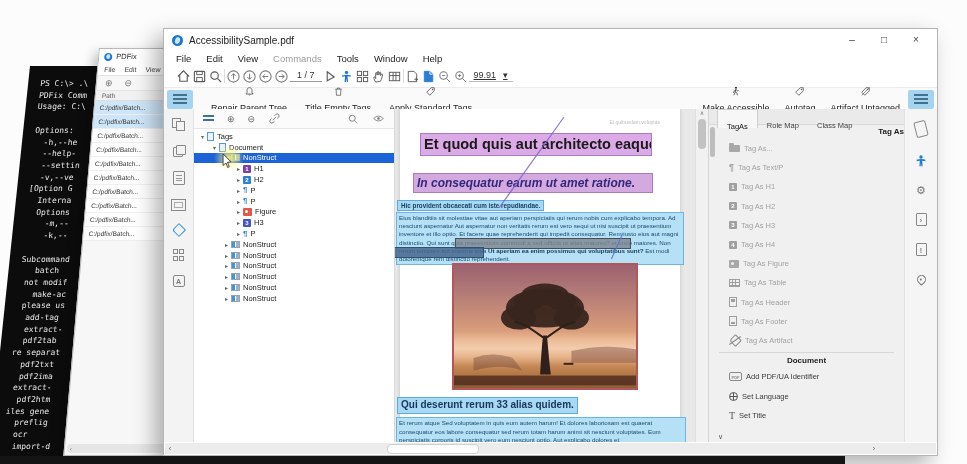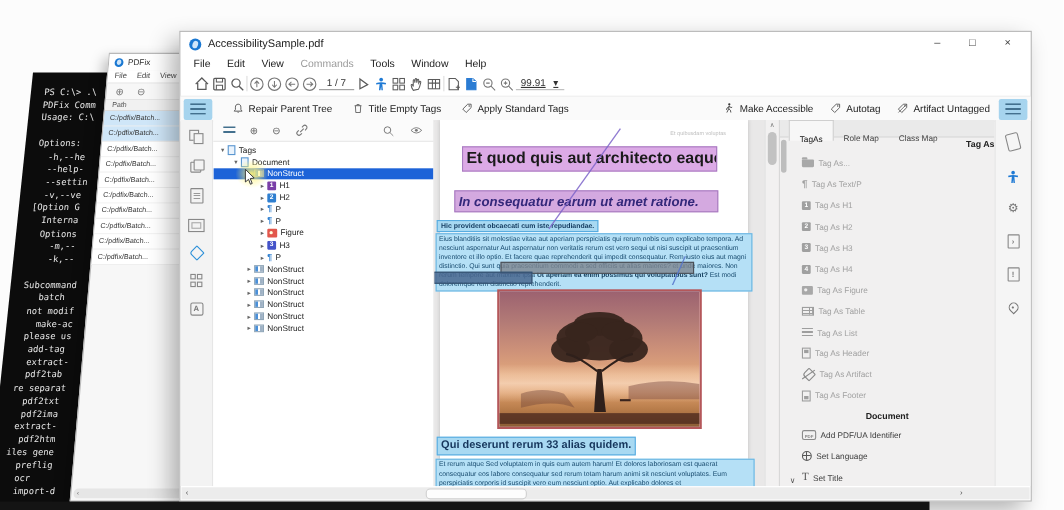--- a/index.html
+++ b/index.html
@@ -41,21 +41,21 @@
   .menu-item.disabled{color:#9b9b9b;}
   .toolbar{height:22px;display:flex;align-items:center;gap:1px;padding:0 12px;border-bottom:1px solid #ececec;}
   .tb-sep{width:1px;height:14px;background:#ddd;}
   .tbico{width:15px;height:15px;flex:0 0 auto;}
   .page-ind{font-size:9px;color:#333;border-bottom:1px solid #999;padding:0 7px 1px;}
   .zoom-box{font-size:9px;color:#333;border-bottom:1px solid #bbb;padding:0 5px 1px;display:flex;gap:7px;align-items:center;text-decoration:underline;}
   .actionbar{height:22px;background:#fafafa;border-bottom:1px solid #e2e2e2;display:flex;align-items:center;padding:0 3px;position:relative;}
   .toggle-btn{width:26px;height:19px;background:#a6d4ee;display:flex;align-items:center;justify-content:center;border-radius:2px;flex:0 0 auto;}
   .hamb{position:relative;width:14px;height:10px;}
   .hamb::before{content:"";position:absolute;inset:0;background:repeating-linear-gradient(#43708e 0 1.7px,transparent 1.7px 4.2px);}
-  .ab-btn{display:flex;align-items:center;gap:4px;font-size:9px;color:#222;margin-left:18px;white-space:nowrap;}
+  .ab-btn{display:flex;align-items:center;gap:4px;font-size:9px;color:#222;margin-left:18px;white-space:nowrap;flex-direction:column;}
   .ab-right{margin-left:auto;display:flex;align-items:center;margin-right:8px;}
   .ab-right .ab-btn{margin-left:15px;}
   .mw-body{position:absolute;left:0;top:80px;right:0;bottom:13px;display:flex;overflow:hidden;}
 
   
   .left-strip{width:30px;background:#f3f3f3;border-right:1px solid #e0e0e0;display:flex;flex-direction:column;
     align-items:center;padding-top:9px;gap:14px;box-sizing:border-box;flex:0 0 auto;}
   .ic-copy{position:relative;width:13px;height:13px;}
   .ic-copy::before{content:"";position:absolute;left:0;top:0;width:7px;height:8px;border:1px solid #888;background:#f3f3f3;}
   .ic-copy::after{content:"";position:absolute;left:4px;top:3px;width:7px;height:8px;border:1px solid #888;background:#f3f3f3;}
@@ -631,34 +631,30 @@
             </div>
             <div class="tg-item">
               <span class="gi gi-fig"></span>
               <span>Tag As Figure</span>
             </div>
             <div class="tg-item">
               <span class="gi gi-table"></span>
               <span>Tag As Table</span>
             </div>
             <div class="tg-item">
-              <span class="gi gi-list"></span>
-              <span>Tag As List</span>
-            </div>
-            <div class="tg-item">
               <span class="gi gi-page gi-header"></span>
               <span>Tag As Header</span>
             </div>
             <div class="tg-item">
+              <span class="gi gi-page gi-footer"></span>
+              <span>Tag As Footer</span>
+            </div>
+            <div class="tg-item">
               <span class="gi gi-artifact"></span>
               <span>Tag As Artifact</span>
-            </div>
-            <div class="tg-item">
-              <span class="gi gi-page gi-footer"></span>
-              <span>Tag As Footer</span>
             </div>
           </div>
         <div class="tg-divider"></div>
         <div class="tg-doc-header">Document</div>
         <div id="tg-doc-items">
             <div class="tg-item dark">
               <span class="gi gi-pdfua">PDF</span>
               <span>Add PDF/UA Identifier</span>
             </div>
             <div class="tg-item dark">

